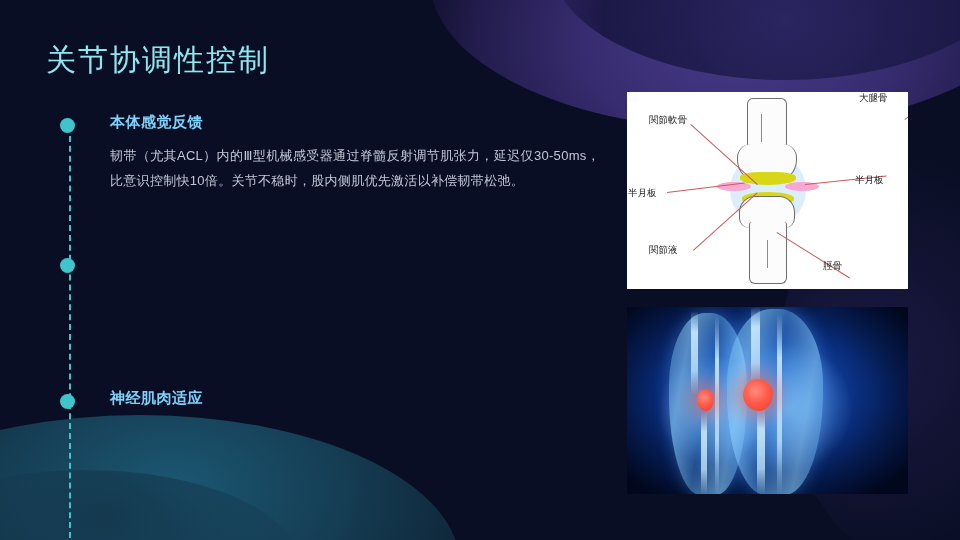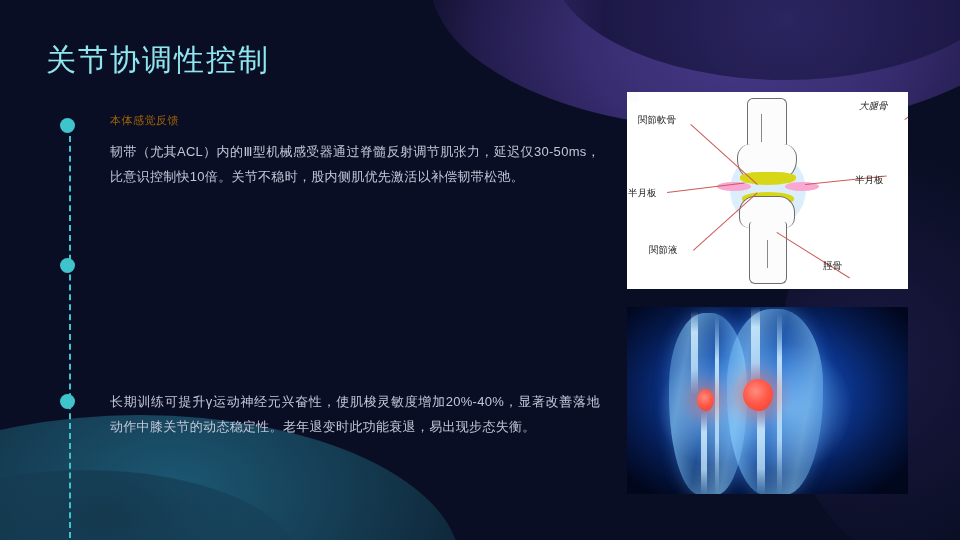--- a/index.html
+++ b/index.html
@@ -80,23 +80,23 @@
     position:absolute;
     left:-7px;
     width:15px; height:15px;
     border-radius:50%;
     background:#3fc4cc;
   }
 
   
   .section{ position:absolute; left:110px; width:490px; }
   .sec-title{
-    font-size:11px;
-    font-weight:normal;
-    color:#a16207;
+    font-size:15px;
+    font-weight:bold;
+    color:#7dd3fc;
     letter-spacing:.5px;
     margin-bottom:11px;
   }
   .sec-body{
     font-size:13px;
     line-height:25px;
     color:#c3c7d8;
     letter-spacing:.3px;
     text-align:justify;
   }
@@ -241,21 +241,21 @@
     <div class="tl-dot" style="top:276px"></div>
   </div>
 
   <div class="section" style="top:113px">
     <div class="sec-title">本体感觉反馈</div>
     <div class="sec-body">韧带（尤其ACL）内的Ⅲ型机械感受器通过脊髓反射调节肌张力，延迟仅30-50ms，比意识控制快10倍。关节不稳时，股内侧肌优先激活以补偿韧带松弛。</div>
   </div>
 
 
   <div class="section" style="top:389px">
-    <div class="sec-body">长期训练可提升γ运动神经元兴奋性，使肌梭灵敏度增加20%-40%，显著改善落地动作中膝关节的动态稳定性。老年退变时此功能衰退，易出现步态失衡。</div>
+    <div class="sec-title">神经肌肉适应</div>
   </div>
 
   <div class="fig" id="fig-anatomy">
     <div id="halo"></div>
 
     <div class="bone" id="femur-shaft"></div>
     <div class="bone" id="femur-head"></div>
     <div class="cart" id="cart-top"></div>
     <div id="cart-top-notch"></div>
     <div class="menis" id="menis-l"></div>
@@ -266,22 +266,22 @@
     <div class="hairline" id="hair1"></div>
     <div class="hairline" id="hair2"></div>
 
     <div class="an-line" style="left:64px;  top:32px;  width:90px;  transform:rotate(42deg);"></div>
     <div class="an-line" style="left:196px; top:28px;  width:82px;  transform:rotate(143deg); transform-origin:100% 0;"></div>
     <div class="an-line" style="left:178px; top:92px;  width:82px;  transform:rotate(-6deg);"></div>
     <div class="an-line" style="left:40px;  top:100px; width:78px;  transform:rotate(-7deg);"></div>
     <div class="an-line" style="left:66px;  top:158px; width:86px;  transform:rotate(-42deg);"></div>
     <div class="an-line" style="left:150px; top:140px; width:86px;  transform:rotate(32deg);"></div>
 
-    <div class="an-label" style="left:11px;  top:22px;">関節軟骨</div>
-    <div class="an-label" style="left:232px; top:8px;font-style:italic;">大腿骨</div>
+    <div class="an-label" style="left:22px;  top:22px;">関節軟骨</div>
+    <div class="an-label" style="left:232px; top:0;">大腿骨</div>
     <div class="an-label" style="left:228px; top:82px;">半月板</div>
     <div class="an-label" style="left:1px;   top:95px;">半月板</div>
     <div class="an-label" style="left:22px;  top:152px;">関節液</div>
     <div class="an-label" style="left:196px; top:168px;">脛骨</div>
   </div>
 
   <div class="fig" id="fig-xray">
     <div id="xray-bg"></div>
 
     <div class="glow" style="left:30px;  top:48px;  width:110px; height:110px;"></div>

